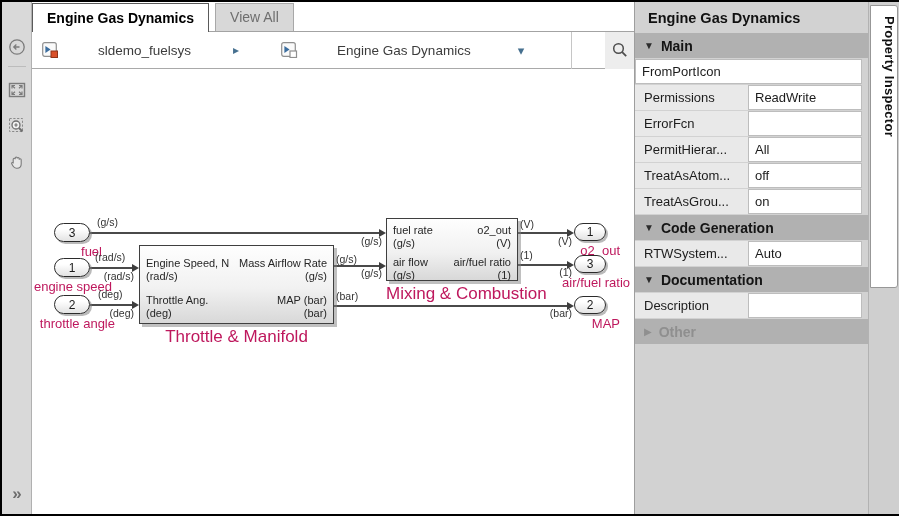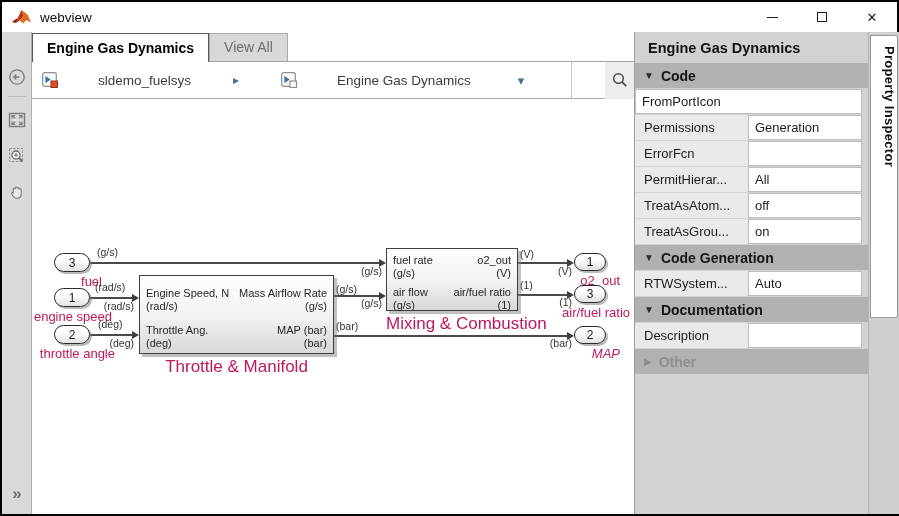--- a/index.html
+++ b/index.html
@@ -33,21 +33,21 @@
     font-size:17px; font-weight:bold; color:#6e6e6e; letter-spacing:-1px; }
 
   
   .center-col { width:602px; flex:none; display:flex; flex-direction:column; background:#fff; }
   .tabbar { height:30px; flex:none; display:flex; align-items:flex-end;
     border-bottom:1px solid #a3a3a3; background:#fff; }
   .tab { font-size:14px; padding:5px 14px 6px 14px; white-space:nowrap; }
   .tab.active { font-weight:bold; color:#000; background:#fff; border:1px solid #5a5a5a;
     border-bottom:none; margin-bottom:-1px; padding-top:6px; z-index:2; }
   .tab.inactive { color:#6e6e6e; background:#d8d8d8; border:1px solid #a8a8a8;
-    border-bottom:none; }
+    border-bottom:none; margin-left:6px; }
 
   .breadcrumb-bar { height:37px; flex:none; display:flex; align-items:center;
     border-bottom:1px solid #a9a9a9; background:#fff; padding-left:10px;gap:33px; }
   .bc-icon { width:17px; height:16px; margin-right:6px; flex:none; }
   .bc-text { font-size:13.5px; color:#3c3c3c; white-space:nowrap; }
   .bc-sep { color:#46708f; font-size:12px; margin:0 9px; }
   .bc-caret { margin-left:auto; color:#46708f; font-size:13px; padding:0 14px; }
   .bc-vline { width:0; height:37px; border-left:1px solid #c6c6c6; }
   .search-btn { width:42px; height:37px; background:#ededed; display:flex;
     align-items:center; justify-content:center; }
@@ -94,39 +94,20 @@
   .vtab { position:absolute; top:3px; left:1px; width:28px; height:283px; background:#fff;
     border:1px solid #979797; border-radius:0 3px 3px 0;
     writing-mode:vertical-rl; font-size:13px; font-weight:bold; color:#111;
     padding-top:10px; text-align:left; letter-spacing:.3px; }
 </style>
 </head>
 <body>
 
 <div class="window">
 
-  <div class="titlebar">
-    <svg class="logo" viewBox="0 0 20 17">
-      <polygon points="0,13 4.5,9.5 7,11.5 3.5,14" fill="#8c2016"></polygon>
-      <polygon points="3.5,14 9.5,1 12,7 7,11.5" fill="#c0301c"></polygon>
-      <polygon points="7,11.5 12,7 9.5,1 15.5,5.5 19,13.5 14,11 11.5,14.5 9,12.5" fill="#e06b1f"></polygon>
-    </svg>
-    <span class="title-text">webview</span>
-    <div class="win-controls">
-      <div class="win-btn">
-          <div class="glyph-min"></div>
-        </div>
-      <div class="win-btn">
-          <div class="glyph-max"></div>
-        </div>
-      <div class="win-btn">
-          <span class="glyph-close">✕</span>
-        </div>
-    </div>
-  </div>
 
   <div class="main-row">
 
     <div class="left-strip">
       <div class="tool-icon">
         <svg width="18" height="18" viewBox="0 0 18 18">
           <circle cx="9" cy="9" r="7.2" fill="none" stroke="#7b7b7b" stroke-width="1.3"></circle>
           <path d="M11.5 9 H6.2 M8.4 6.6 L5.8 9 l2.6 2.4" fill="none" stroke="#7b7b7b" stroke-width="1.3"></path>
         </svg>
       </div>
@@ -235,21 +216,21 @@
           <div class="bport r" style="right:6px;top:37px;">air/fuel ratio</div>
           <div class="bport r" style="right:6px;top:50px;">(1)</div>
         </div>
         <div class="bname" style="left:354px;top:215px;width:132px;">Mixing &amp; Combustion</div>
 
         <div class="oval" style="left:542px;top:154px;width:32px;height:18px;">1</div>
         <div class="plabel" style="left:528px;top:174px;width:60px;">o2_out</div>
         <div class="oval" style="left:542px;top:186px;width:32px;height:18px;">3</div>
         <div class="plabel" style="left:518px;top:206px;width:80px;">air/fuel ratio</div>
         <div class="oval" style="left:542px;top:227px;width:32px;height:18px;">2</div>
-        <div class="plabel" style="left:528px;top:247px;width:60px;font-style:italic;">MAP</div>
+        <div class="plabel" style="left:528px;top:247px;width:60px;">MAP</div>
 
         <div class="sig" style="left:65px;top:147px;">(g/s)</div>
         <div class="sig" style="left:63px;top:182px;">(rad/s)</div>
         <div class="sig r" style="left:60px;top:201px;width:42px;">(rad/s)</div>
         <div class="sig" style="left:66px;top:219px;">(deg)</div>
         <div class="sig r" style="left:68px;top:238px;width:34px;">(deg)</div>
         <div class="sig" style="left:304px;top:184px;">(g/s)</div>
         <div class="sig" style="left:304px;top:221px;">(bar)</div>
         <div class="sig r" style="left:320px;top:166px;width:30px;">(g/s)</div>
         <div class="sig r" style="left:320px;top:198px;width:30px;">(g/s)</div>
@@ -259,28 +240,28 @@
         <div class="sig r" style="left:506px;top:197px;width:34px;">(1)</div>
         <div class="sig r" style="left:500px;top:238px;width:40px;">(bar)</div>
       </div>
     </div>
 
     <div class="inspector">
       <div class="insp-title">Engine Gas Dynamics</div>
 
       <div class="sec-header">
         <span class="tri">▼</span>
-        <span>Code</span>
+        <span>Main</span>
       </div>
       <div class="prop-row">
         <div class="prop-value">FromPortIcon</div>
       </div>
       <div class="prop-row">
         <div class="prop-label">Permissions</div>
-        <div class="prop-value">Generation</div>
+        <div class="prop-value">ReadWrite</div>
       </div>
       <div class="prop-row">
         <div class="prop-label">ErrorFcn</div>
         <div class="prop-value"></div>
       </div>
       <div class="prop-row">
         <div class="prop-label">PermitHierar...</div>
         <div class="prop-value">All</div>
       </div>
       <div class="prop-row">

